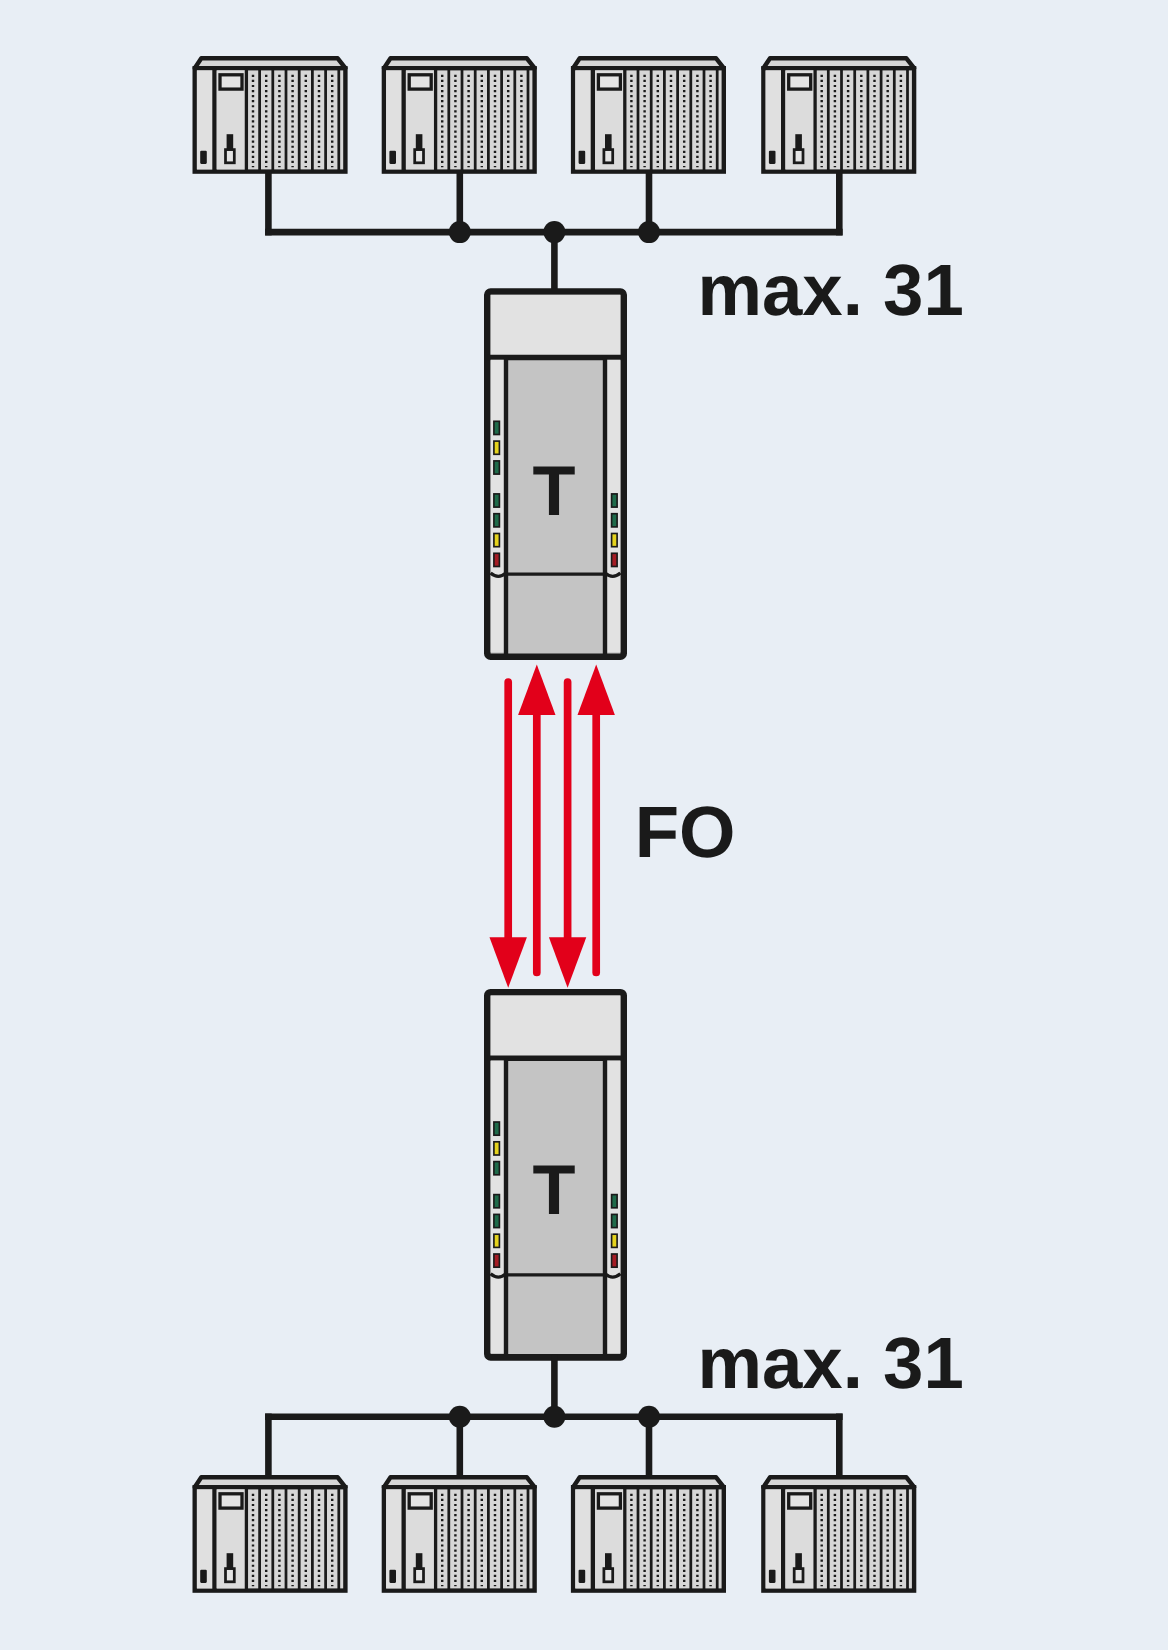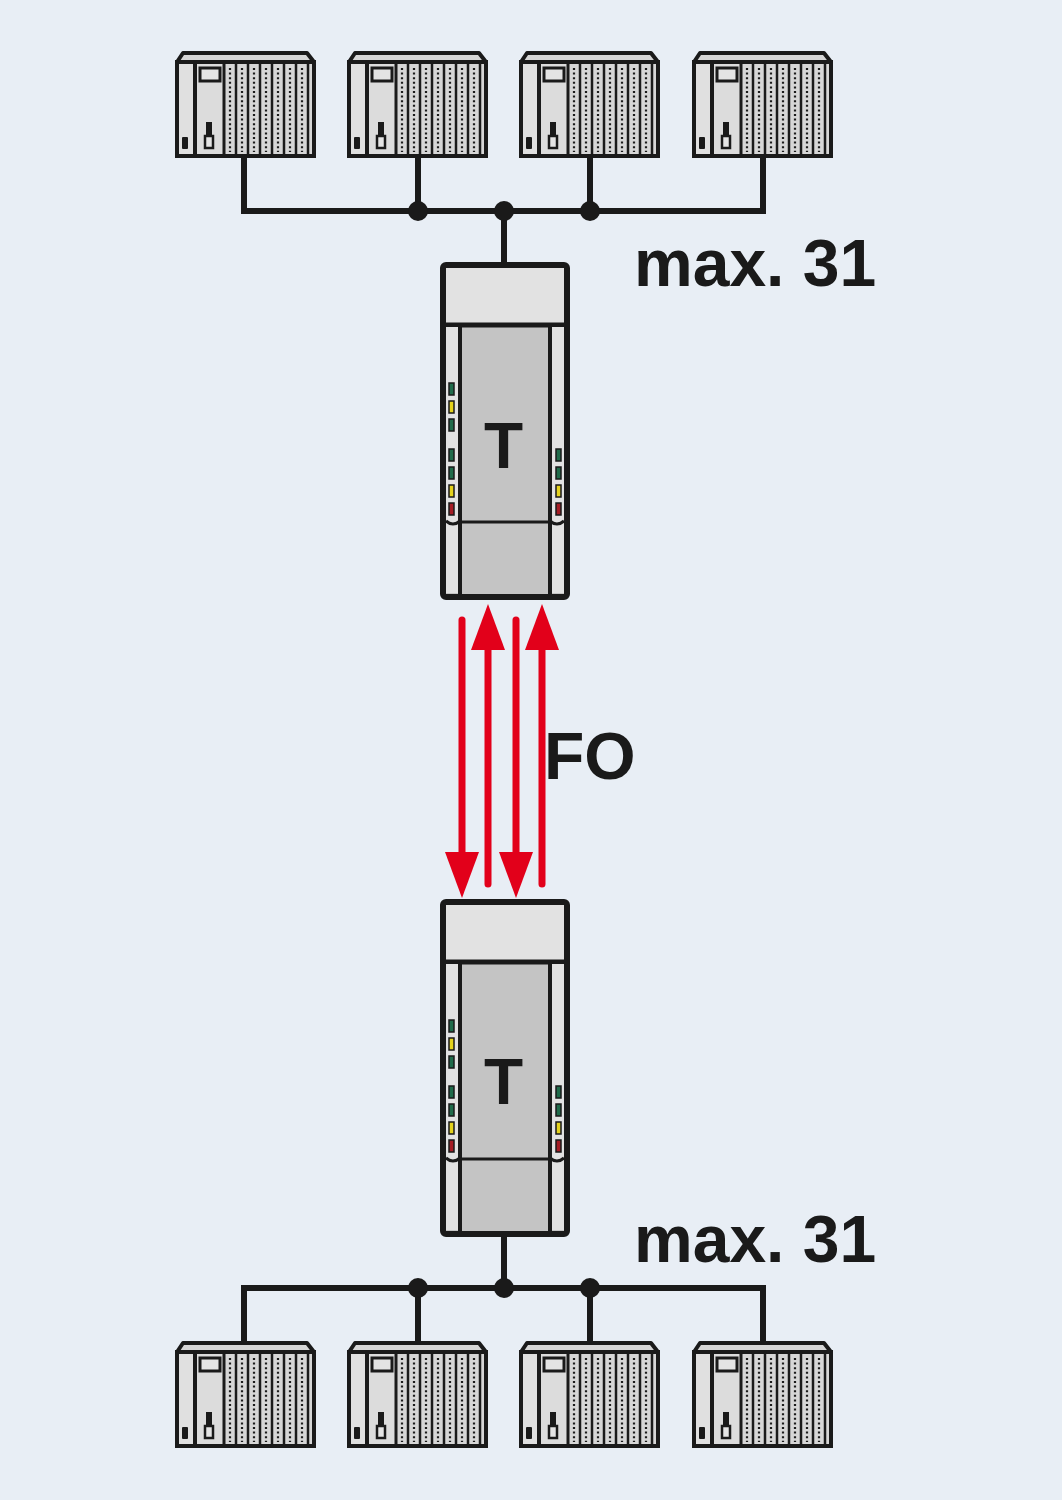--- a/index.html
+++ b/index.html
@@ -14,21 +14,21 @@
     position: absolute;
     font-family: "Liberation Sans", sans-serif;
     font-weight: bold;
     color: #1a1a1a;
     white-space: nowrap;
     line-height: 1;
     text-align: center;
   }
   .max-top { left: 634px; top: 230px; font-size: 66px; letter-spacing: 0px; }
   .max-bottom { left: 634px; top: 1206px; font-size: 66px; }
-  .fo-label { left: 544px; top: 723px; font-size: 66px; }
+  .fo-label { left: 577px; top: 723px; font-size: 66px; }
   .t-label { position: absolute; font-family: "Liberation Sans", sans-serif; font-weight: bold; font-size: 64px; color: #1a1a1a; line-height: 1; }
 </style>
 </head>
 <body>
 
 <svg id="diagram" width="1062" height="1500" viewBox="0 0 1062 1500" xmlns="http://www.w3.org/2000/svg">
   <defs>
 
     <g id="plc">
 

